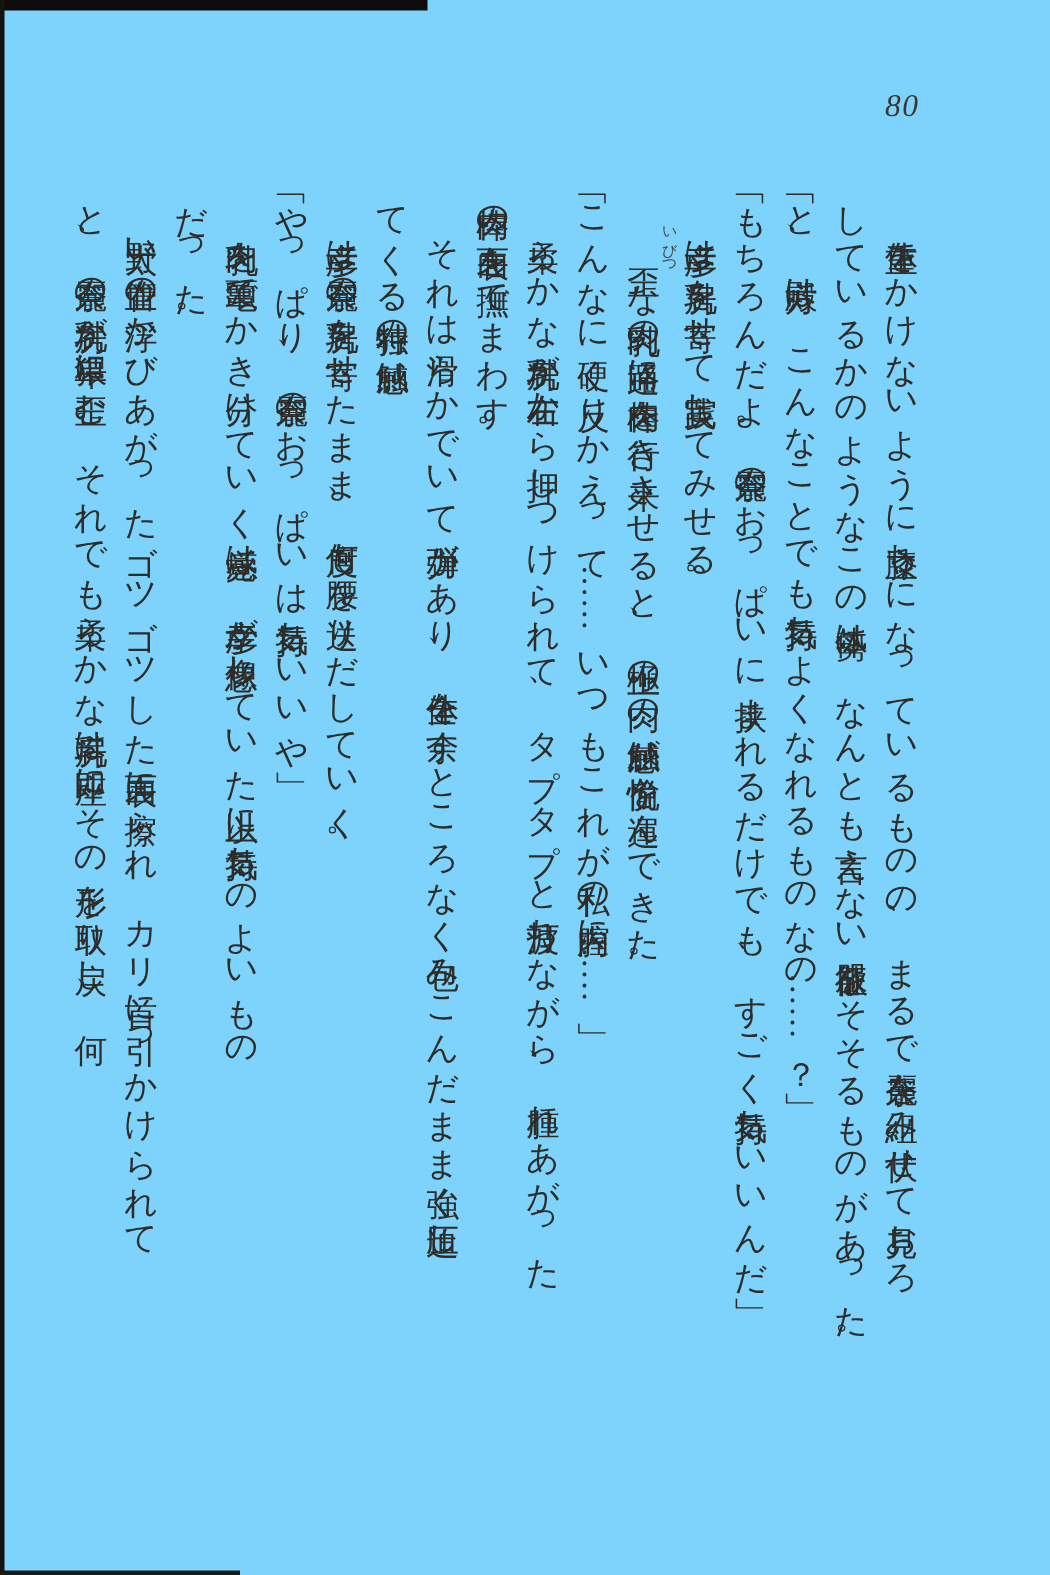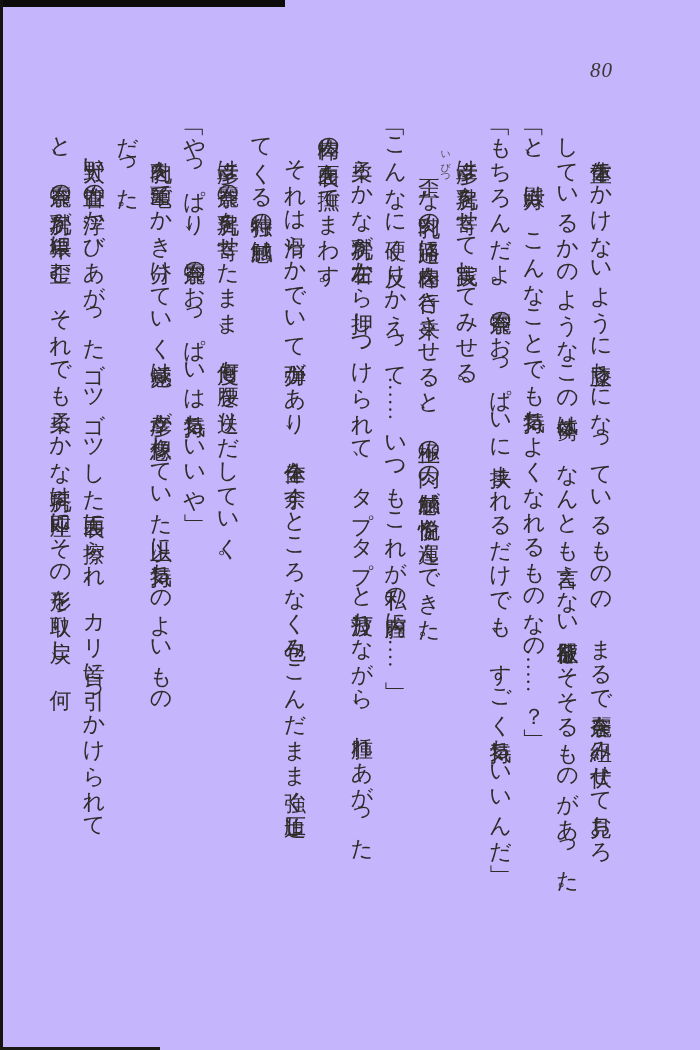--- a/index.html
+++ b/index.html
@@ -10,21 +10,21 @@
     width: 700px;
     height: 1050px;
     position: relative;
     overflow: hidden;
     background: #f5f4f0;
     font-family: "Liberation Serif", "DejaVu Serif", serif;
   }
   .page {
     position: absolute;
     inset: 0;
-    background: #c4b5fd;
+    background: #7dd3fc;
   }
   
   .scan-border-top {
     position: absolute;
     top: 0; left: 0;
     width: 285px; height: 7px;
     background: #0d0c0a;
   }
   .scan-border-left {
     position: absolute;

